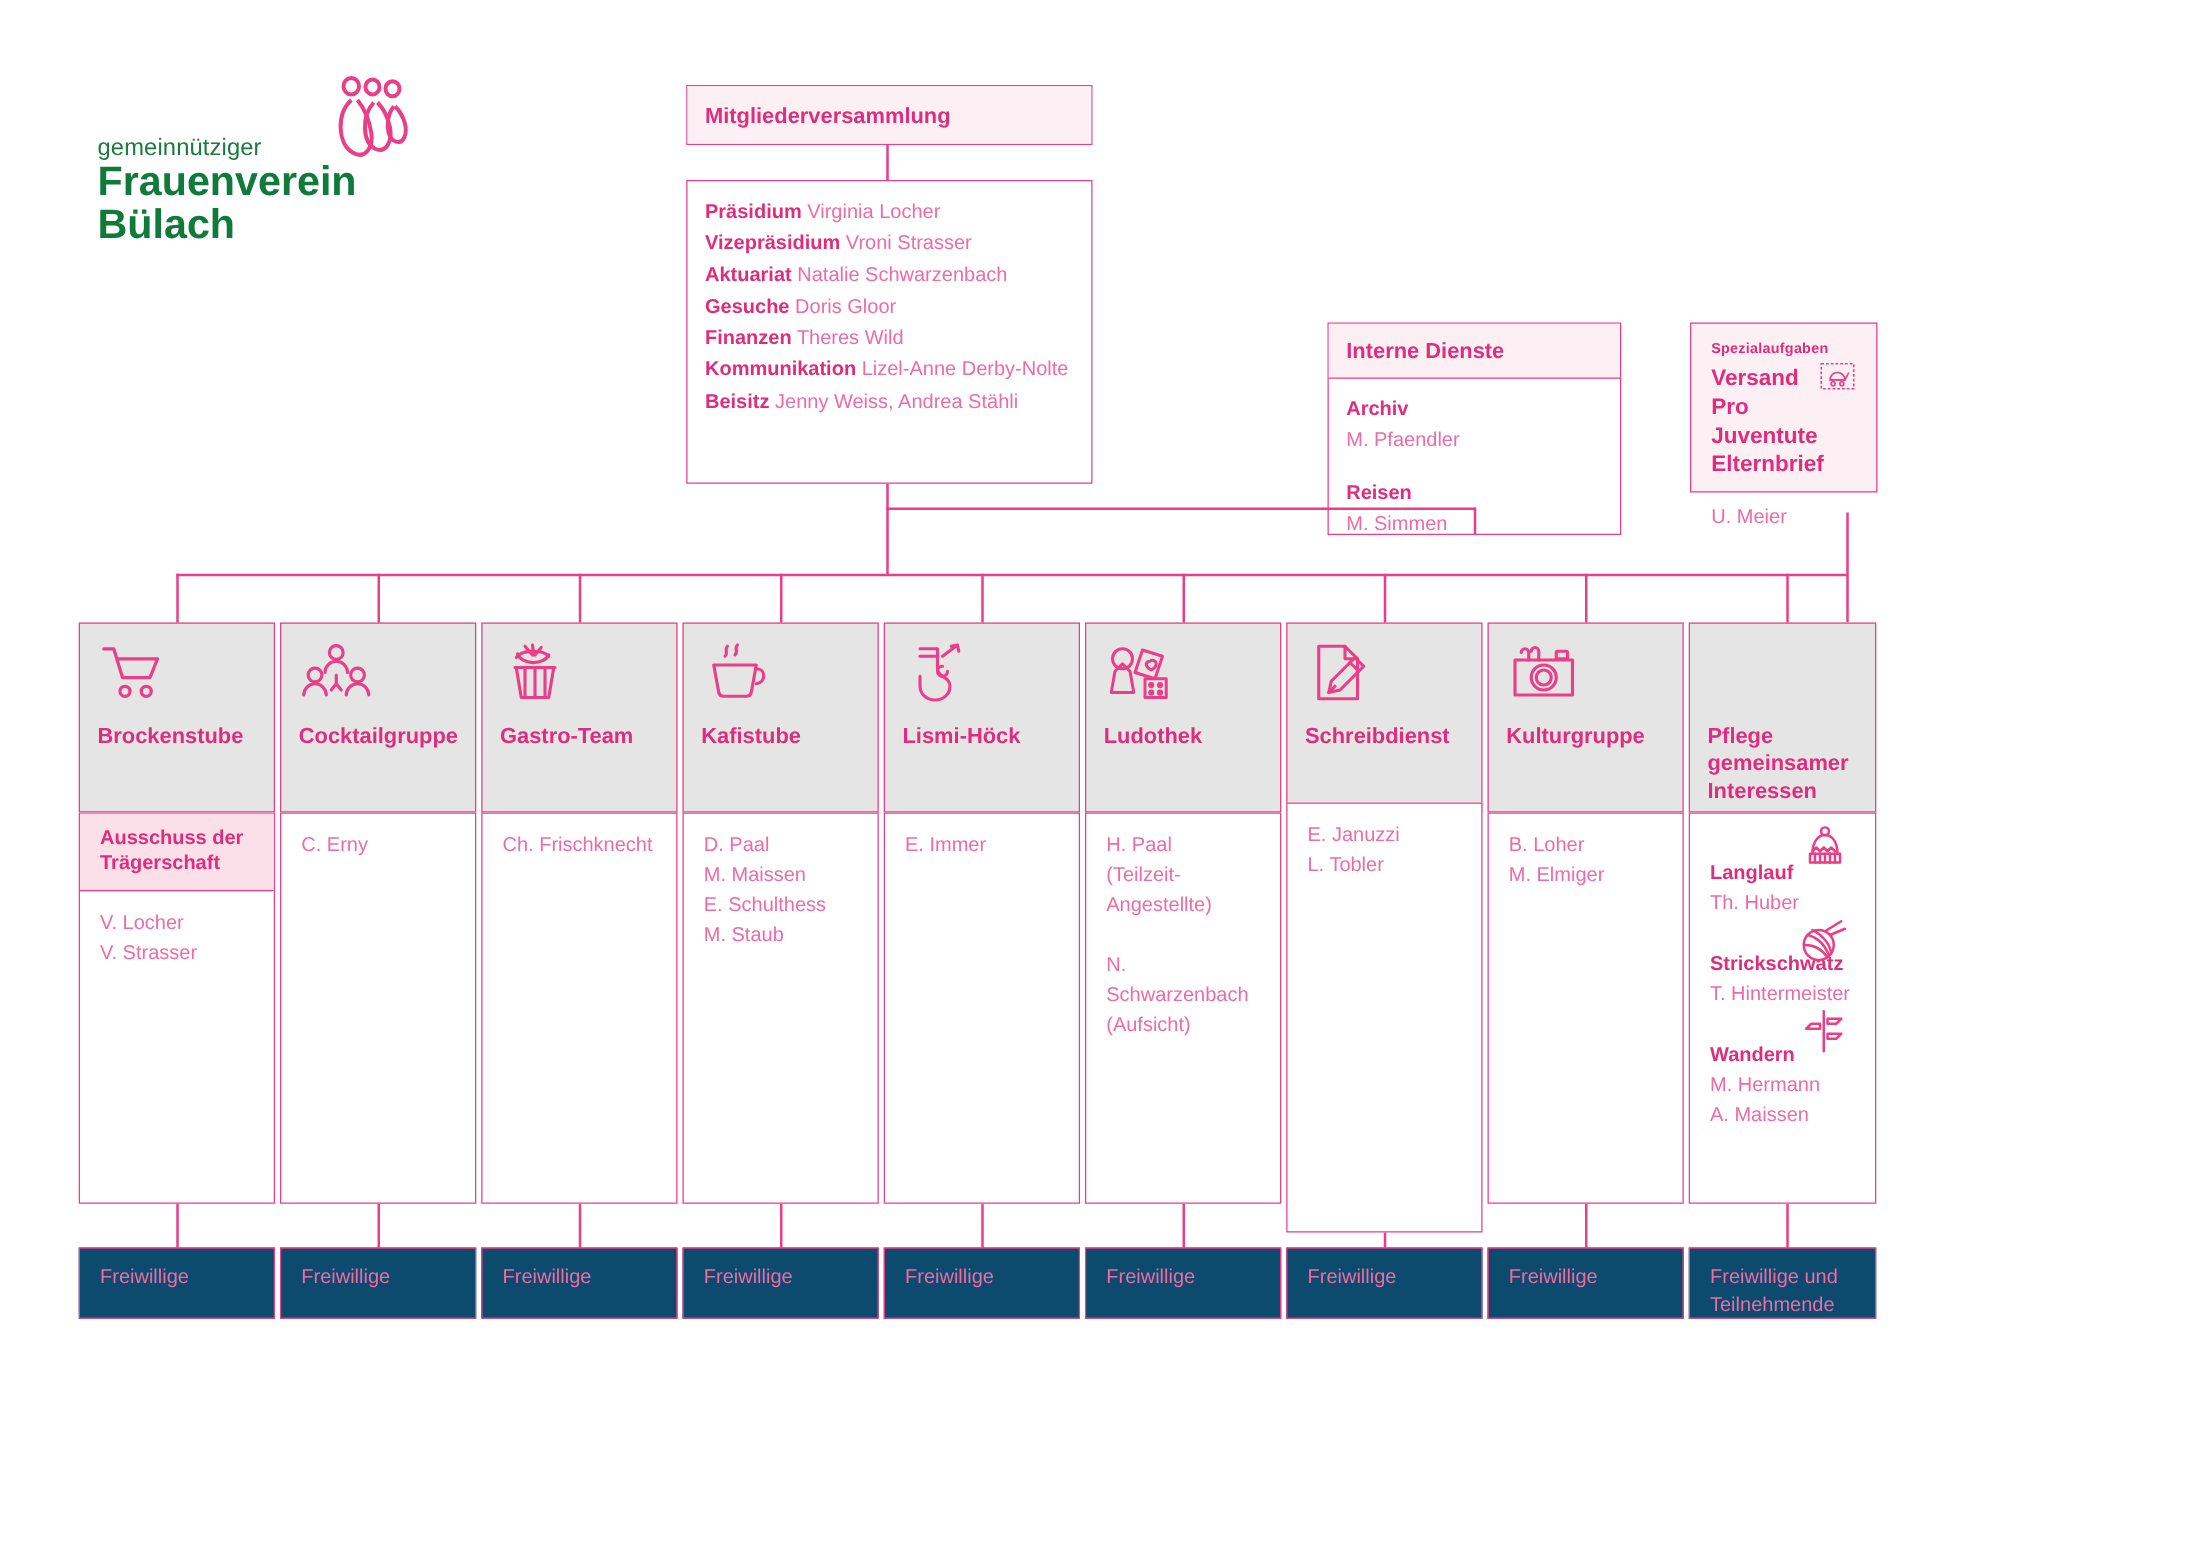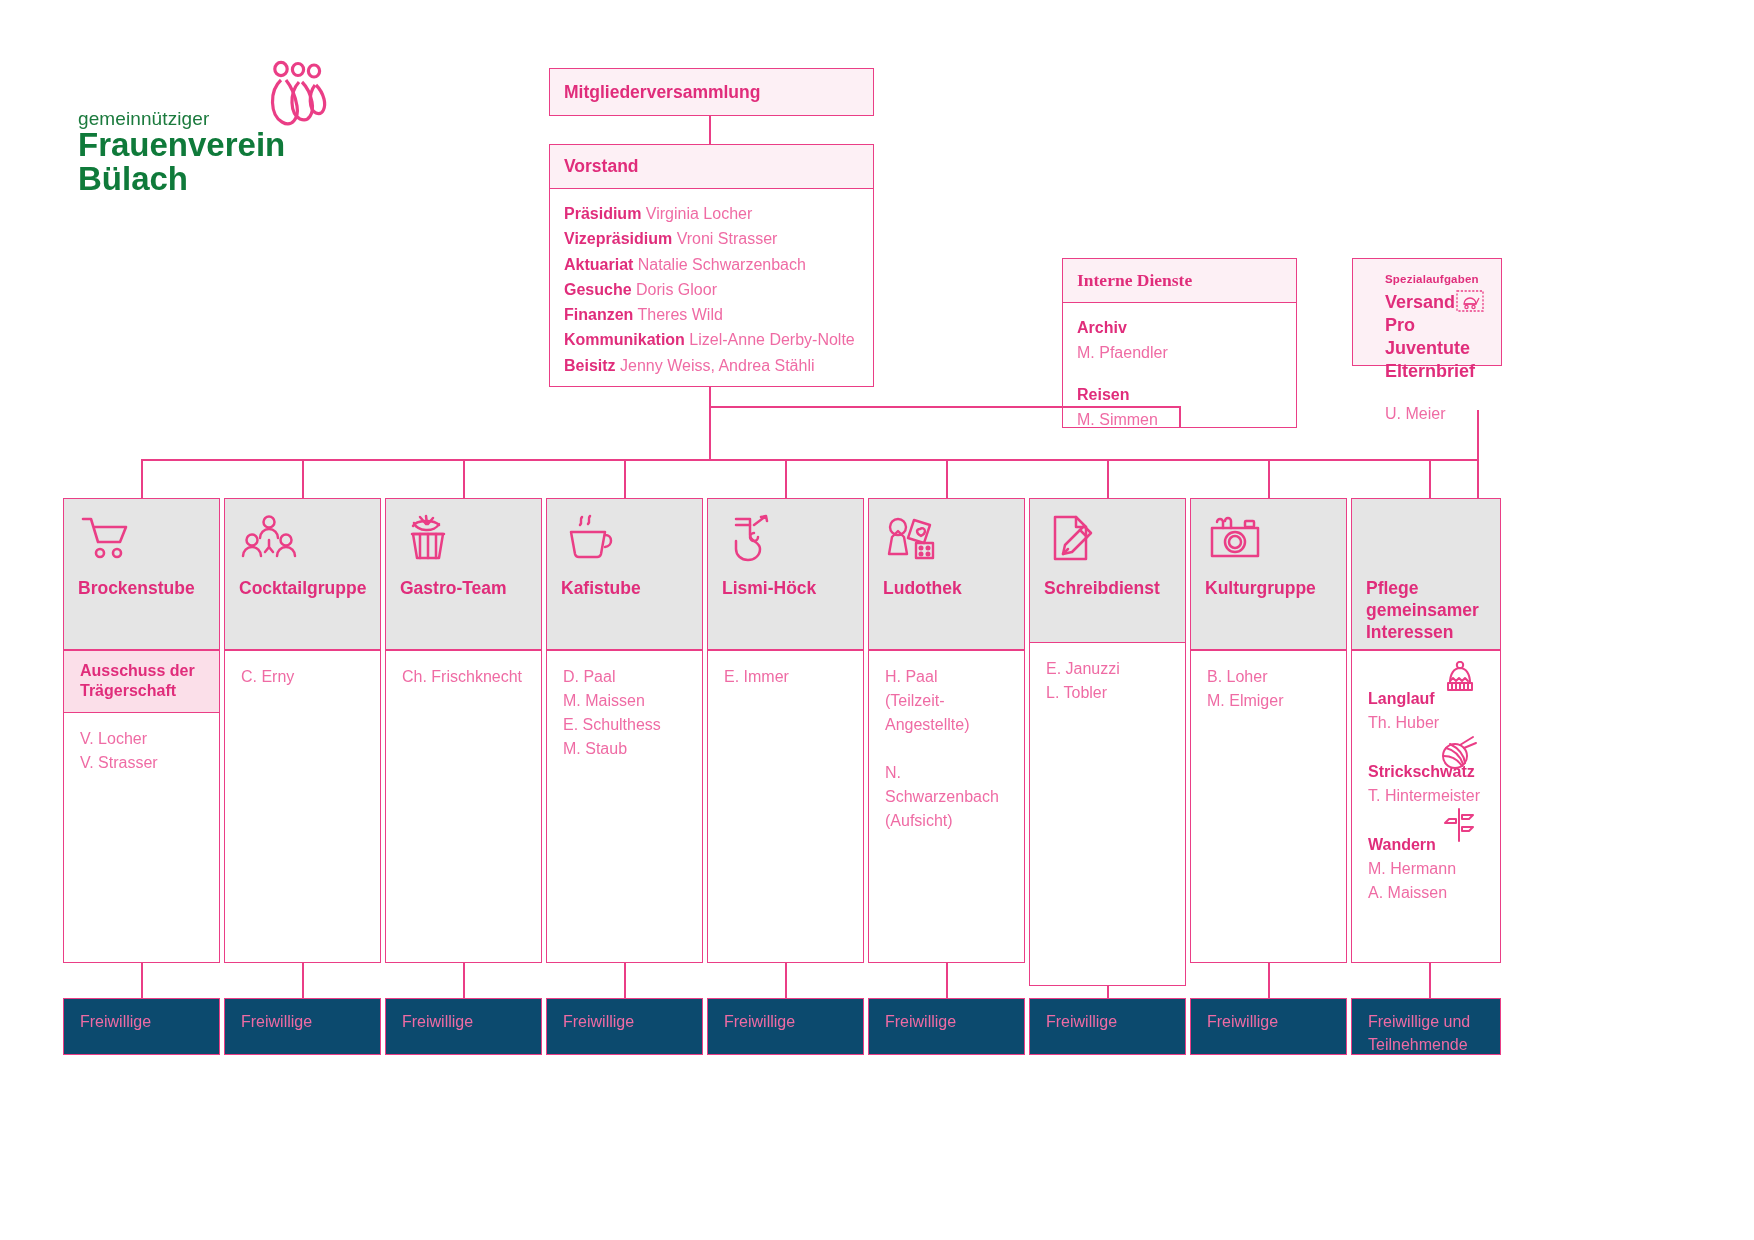--- a/index.html
+++ b/index.html
@@ -91,41 +91,40 @@
   </div>
 </div>
 
 <div class="box" style="left:549px; top:68px; width:325px; height:48px;">
   <div class="hdr" style="height:100%; border-bottom:none;">Mitgliederversammlung</div>
 </div>
 
 <div class="ln lnv" style="left:709px; top:116px; width:1.6px; height:28px;"></div>
 
 <div class="box" style="left:549px; top:144px; width:325px; height:243px;">
-  <div class="hdr" style="height:44px;">Vorstand</div>
   <div class="bdy" id="board-roles">
       <div><b>Präsidium</b> <span>Virginia Locher</span></div>
       <div><b>Vizepräsidium</b> <span>Vroni Strasser</span></div>
       <div><b>Aktuariat</b> <span>Natalie Schwarzenbach</span></div>
       <div><b>Gesuche</b> <span>Doris Gloor</span></div>
       <div><b>Finanzen</b> <span>Theres Wild</span></div>
       <div><b>Kommunikation</b> <span>Lizel-Anne Derby-Nolte</span></div>
       <div><b>Beisitz</b> <span>Jenny Weiss, Andrea Stähli</span></div>
     </div>
 </div>
 
 <div class="box" style="left:1062px; top:258px; width:235px; height:170px;">
-  <div class="hdr" style="height:44px;font-family:Liberation Serif, serif;">Interne Dienste</div>
+  <div class="hdr" style="height:44px;">Interne Dienste</div>
   <div class="bdy" id="intserv">
       <div style=""><b>Archiv</b><br><span>M. Pfaendler</span></div>
       <div style="margin-top:16px;"><b>Reisen</b><br><span>M. Simmen</span></div>
     </div>
 </div>
 
-<div class="special" style="left:1352px; top:258px; width:150px; height:108px;padding-left:16px;">
+<div class="special" style="left:1352px; top:258px; width:150px; height:136px;">
   <div class="tag">Spezialaufgaben</div>
   <div style="position:relative;">
     <span class="act-ico" style="position:absolute; right:14px; top:-4px;">
       <svg width="34" height="28" viewBox="0 0 34 28">
         <g fill="none" stroke="#ea3e86" stroke-width="1.3">
           <path d="M4 4 h26 v20 h-26 z" stroke-dasharray="2.2 1.6"></path>
           <path d="M11 17 a6 6 0 0 1 12 0 z"></path>
           <path d="M11 17 h12"></path>
           <path d="M23 17 l3 -6"></path>
           <circle cx="13.5" cy="20" r="1.6"></circle>

